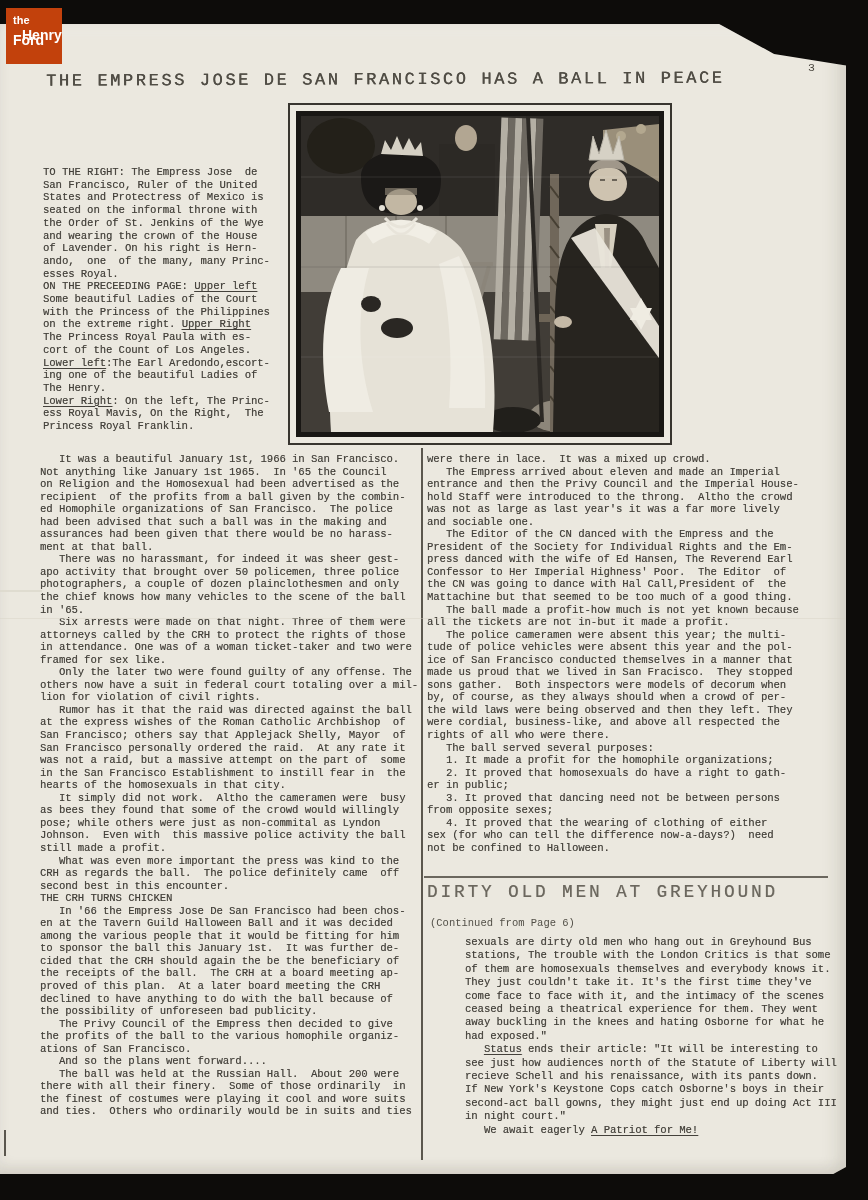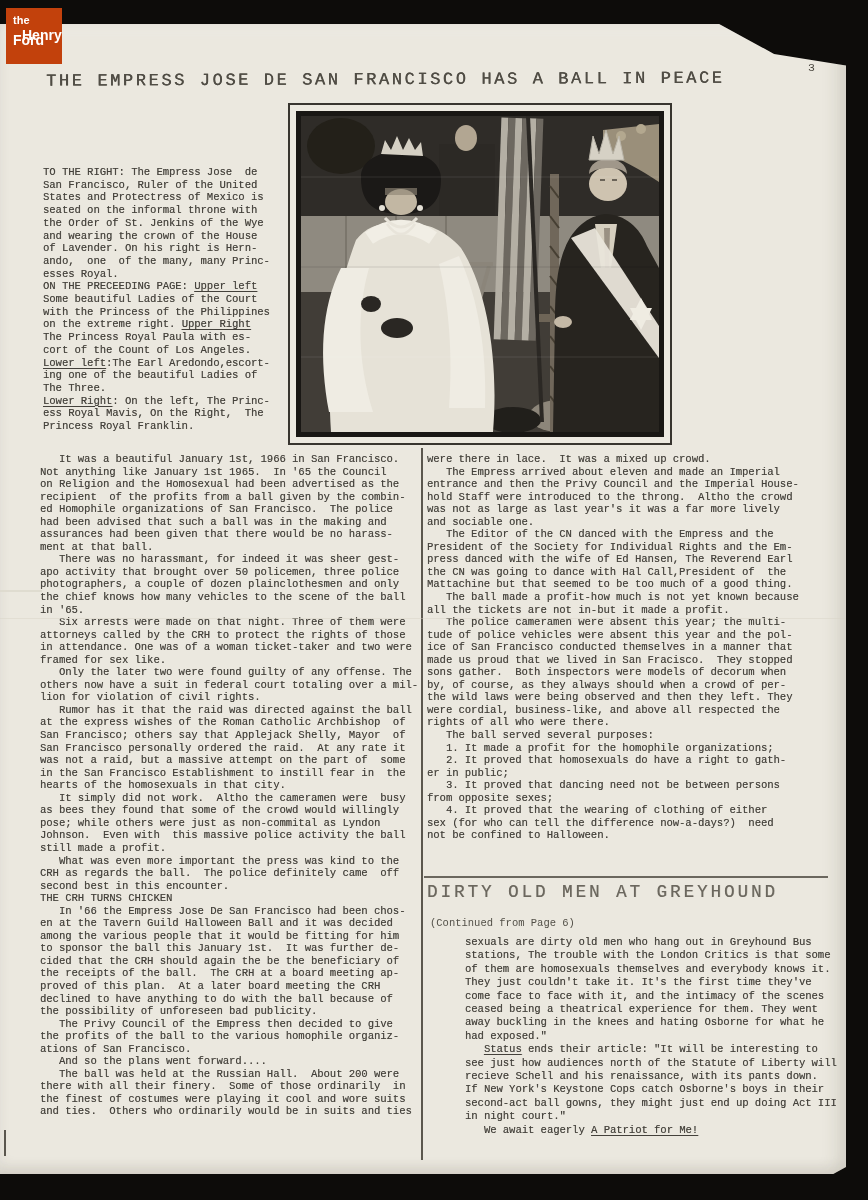--- a/index.html
+++ b/index.html
@@ -168,21 +168,21 @@
       <div class="ln"><span>ando,  one  of the many, many Princ-</span></div>
       <div class="ln"><span>esses Royal.</span></div>
       <div class="ln"><span>ON THE PRECEEDING PAGE: </span><span class="u">Upper left</span></div>
       <div class="ln"><span>Some beautiful Ladies of the Court</span></div>
       <div class="ln"><span>with the Princess of the Philippines</span></div>
       <div class="ln"><span>on the extreme right. </span><span class="u">Upper Right</span></div>
       <div class="ln"><span>The Princess Royal Paula with es-</span></div>
       <div class="ln"><span>cort of the Count of Los Angeles.</span></div>
       <div class="ln"><span class="u">Lower left</span><span>:The Earl Aredondo,escort-</span></div>
       <div class="ln"><span>ing one of the beautiful Ladies of</span></div>
-      <div class="ln"><span>The Three.</span></div>
+      <div class="ln"><span>The Henry.</span></div>
       <div class="ln"><span class="u">Lower Right</span><span>: On the left, The Princ-</span></div>
       <div class="ln"><span>ess Royal Mavis, On the Right,  The</span></div>
       <div class="ln"><span>Princess Royal Franklin.</span></div>
     </div>
 
   <div class="bodycol col-left">
       <div class="ln"><span>   It was a beautiful January 1st, 1966 in San Francisco.</span></div>
       <div class="ln"><span>Not anything like January 1st 1965.  In '65 the Council</span></div>
       <div class="ln"><span>on Religion and the Homosexual had been advertised as the</span></div>
       <div class="ln"><span>recipient  of the profits from a ball given by the combin-</span></div>
@@ -240,20 +240,21 @@
   <div class="bodycol col-right">
       <div class="ln"><span>were there in lace.  It was a mixed up crowd.</span></div>
       <div class="ln"><span>   The Empress arrived about eleven and made an Imperial</span></div>
       <div class="ln"><span>entrance and then the Privy Council and the Imperial House-</span></div>
       <div class="ln"><span>hold Staff were introduced to the throng.  Altho the crowd</span></div>
       <div class="ln"><span>was not as large as last year's it was a far more lively</span></div>
       <div class="ln"><span>and sociable one.</span></div>
       <div class="ln"><span>   The Editor of the CN danced with the Empress and the</span></div>
       <div class="ln"><span>President of the Society for Individual Rights and the Em-</span></div>
       <div class="ln"><span>press danced with the wife of Ed Hansen, The Reverend Earl</span></div>
+      <div class="ln"><span>Confessor to Her Imperial Highness' Poor.  The Editor  of</span></div>
       <div class="ln"><span>the CN was going to dance with Hal Call,President of  the</span></div>
       <div class="ln"><span>Mattachine but that seemed to be too much of a good thing.</span></div>
       <div class="ln"><span>   The ball made a profit-how much is not yet known because</span></div>
       <div class="ln"><span>all the tickets are not in-but it made a profit.</span></div>
       <div class="ln"><span>   The police cameramen were absent this year; the multi-</span></div>
       <div class="ln"><span>tude of police vehicles were absent this year and the pol-</span></div>
       <div class="ln"><span>ice of San Francisco conducted themselves in a manner that</span></div>
       <div class="ln"><span>made us proud that we lived in San Fracisco.  They stopped</span></div>
       <div class="ln"><span>sons gather.  Both inspectors were models of decorum when</span></div>
       <div class="ln"><span>by, of course, as they always should when a crowd of per-</span></div>

